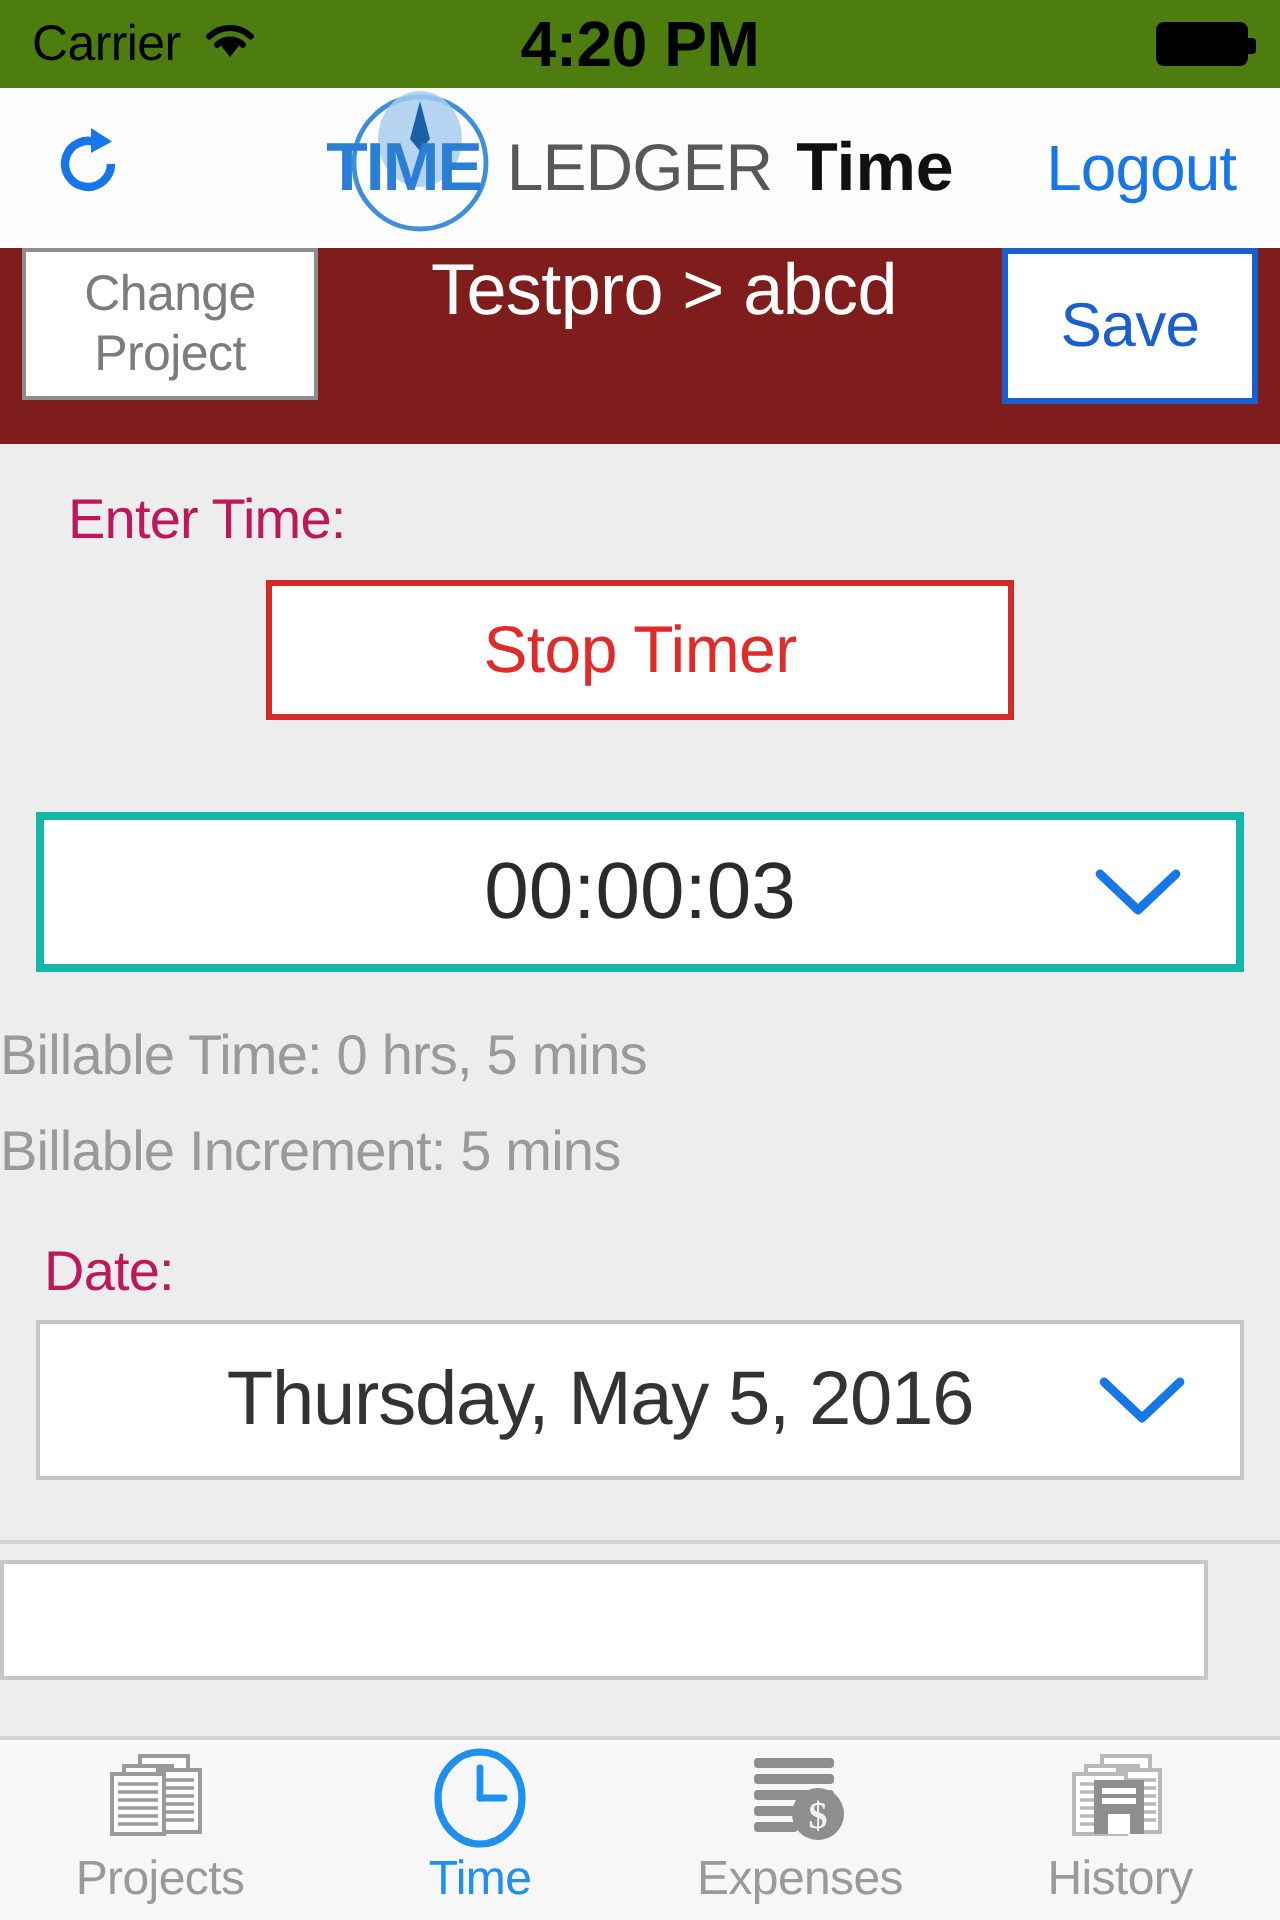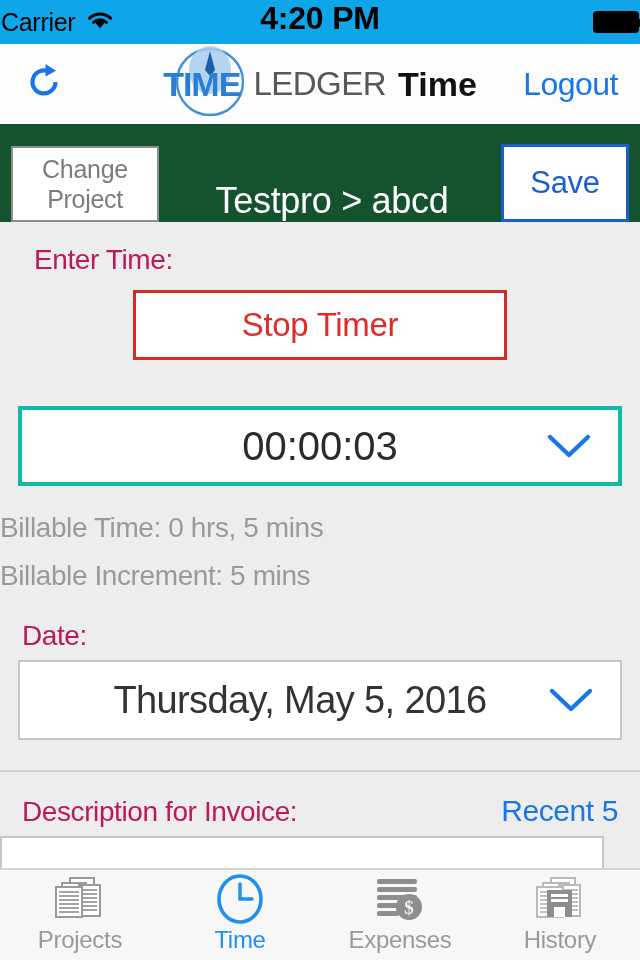--- a/index.html
+++ b/index.html
@@ -6,23 +6,23 @@
   html, body {
     width: 640px; height: 960px;
     font-family: "Liberation Sans", sans-serif;
     background: #ededed;
     overflow: hidden;
   }
   #app { position: relative; width: 640px; height: 960px; background: #ededed; }
 
   
   .statusbar {
-    height: 44px; background: #0ea5e9;
-    display: flex; position: relative;
-    padding: 0 1px;
+    height: 44px; background: #4d7c0f;
+    display: flex; align-items: center; position: relative;
+    padding: 0 16px;
   }
   .sb-left { display: flex; align-items: center; gap: 10px; }
   .sb-carrier { font-size: 25px; color: #000; letter-spacing: -0.3px; }
   .sb-time {
     position: absolute; left: 0; right: 0; text-align: center;
     font-size: 32px; font-weight: bold; color: #000; letter-spacing: -0.2px;
   }
   .sb-right { margin-left: auto; display: flex; align-items: center; }
   .battery {
     width: 46px; height: 22px; border: 2px solid #000; border-radius: 4px;
@@ -63,22 +63,22 @@
     font-size: 34px; font-weight: bold; color: #111;
     margin-left: 12px; position: relative; z-index: 2;
   }
   .logout {
     margin-left: auto; font-size: 32px; color: #1877e8; letter-spacing: -0.5px;
     position: relative; z-index: 3;
   }
 
   
   .projectbar {
-    height: 98px; background: #14532d;
-    display: flex; align-items: flex-end; padding: 0 11px;
+    height: 98px; background: #7f1d1d;
+    display: flex; align-items: flex-start; padding: 0 11px;
     position: relative;
     gap: 44px;
   }
   .change-project {
     width: 148px; height: 76px; background: #fff;
     border: 2px solid #8d8d8d;
     display: flex; flex-direction: column; align-items: center; justify-content: center;
     color: #7c7c7c; font-size: 25px; line-height: 30px; letter-spacing: -0.3px;
   }
   .project-title {
@@ -253,24 +253,20 @@
       <span class="date-value">Thursday, May 5, 2016</span>
       <span class="chev">
         <svg width="46" height="28" viewBox="0 0 46 28">
           <path d="M4 5 L23 23 L42 5" stroke="#1877e8" stroke-width="4.4" fill="none" stroke-linecap="round" stroke-linejoin="round"></path>
         </svg>
       </span>
     </div>
 
     <div class="divider"></div>
 
-    <div class="desc-head">
-      <span class="field-label">Description for Invoice:</span>
-      <span class="recent5">Recent 5</span>
-    </div>
 
     <input class="desc-input" type="text" value="" placeholder="" style="">
 
   </div>
 
   <div class="tabbar">
 
     <div class="tab">
       <span class="tab-icon">
         <svg width="64" height="46" viewBox="0 0 64 46">

